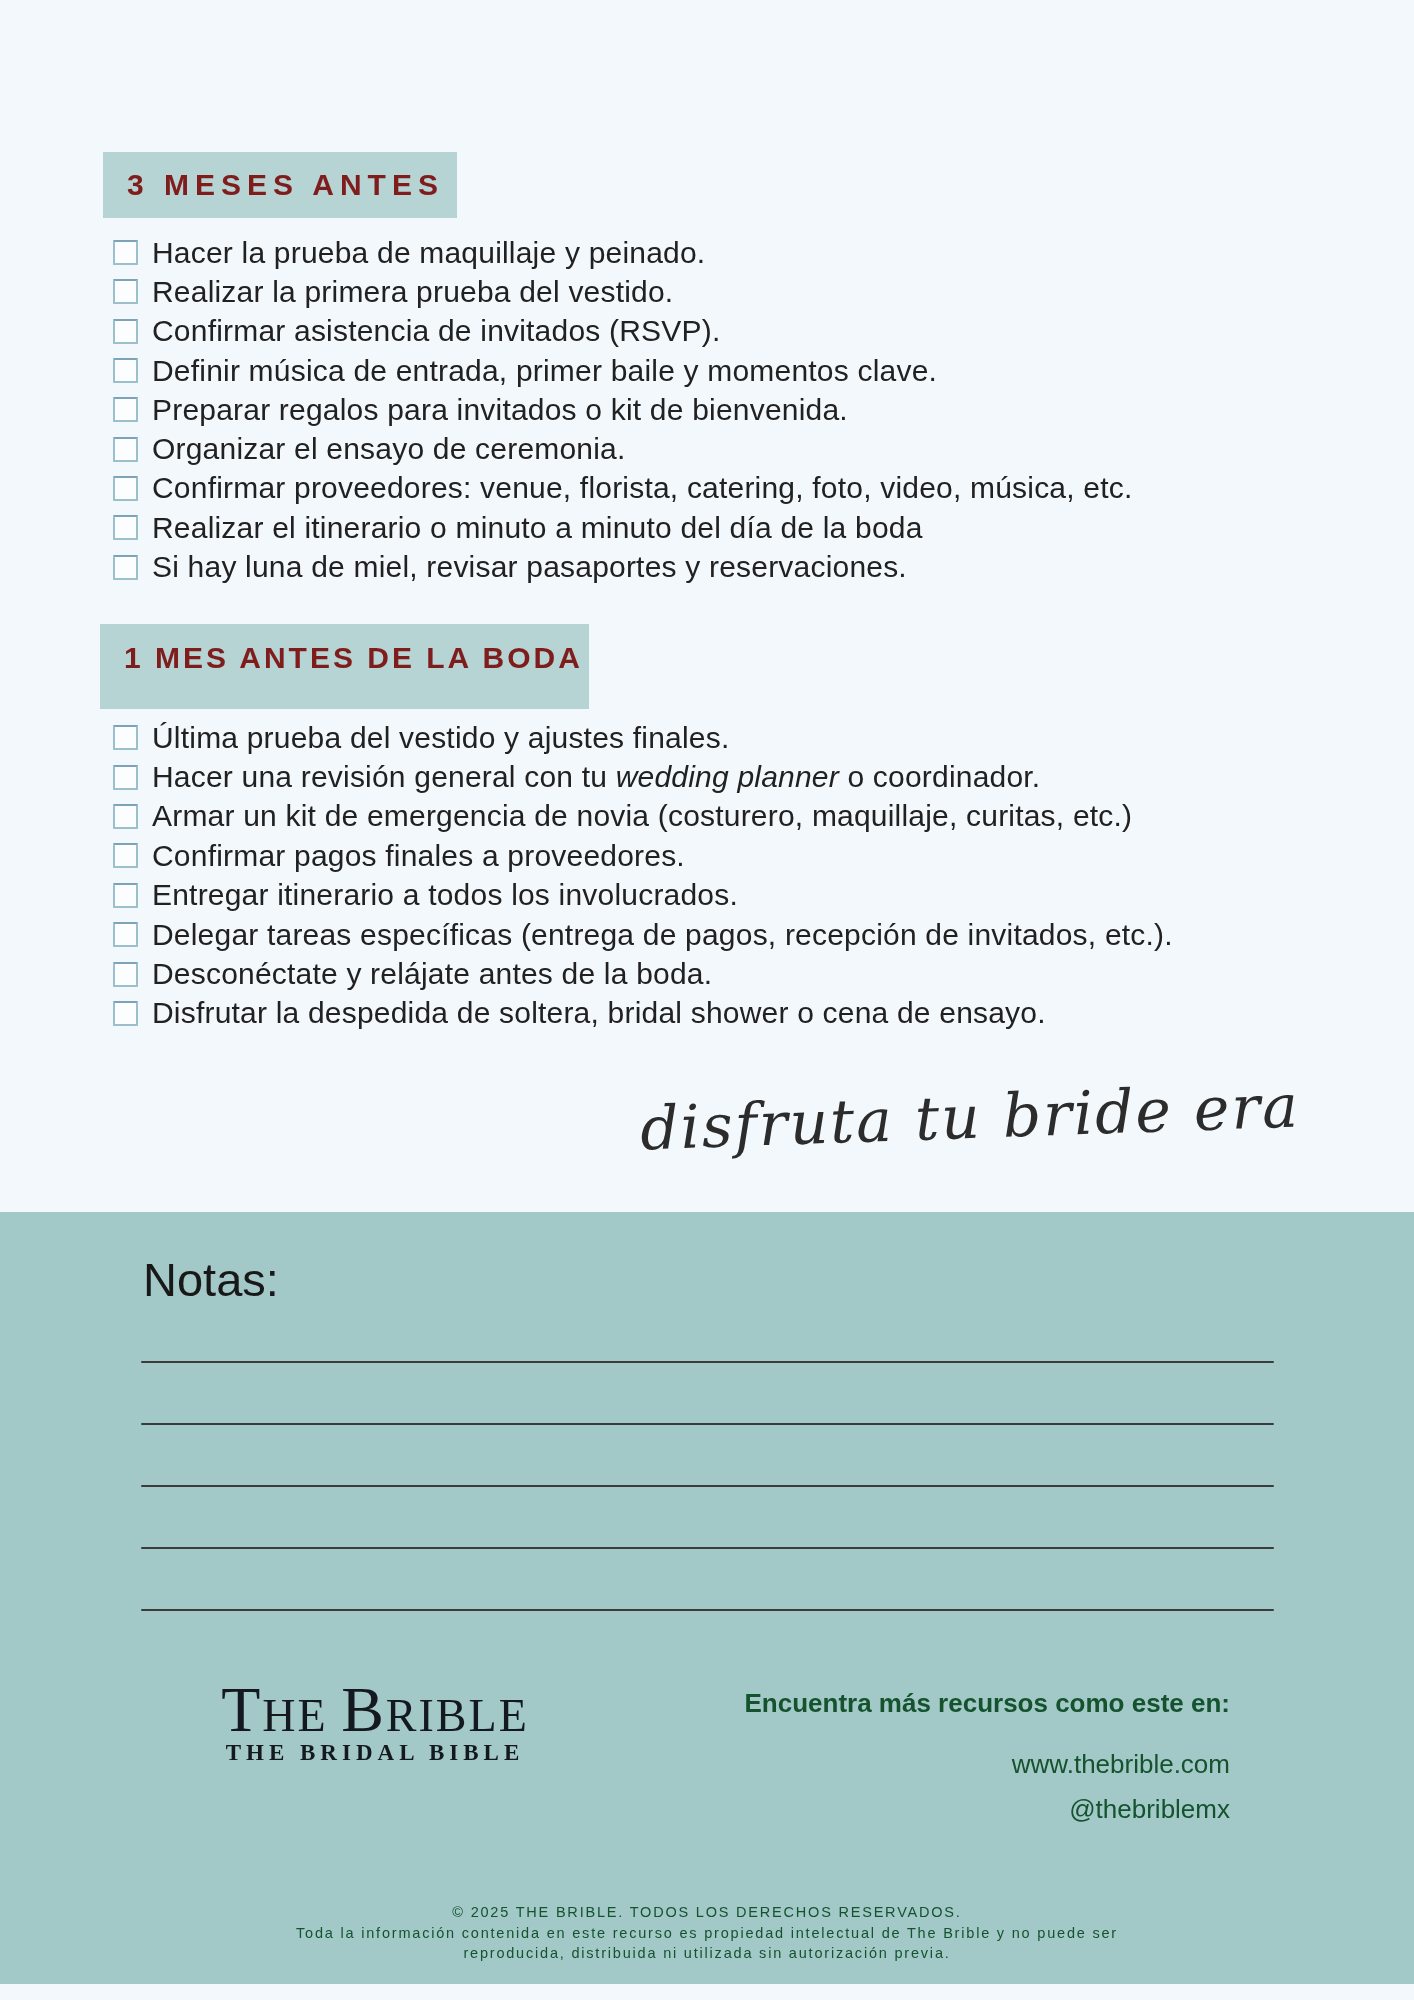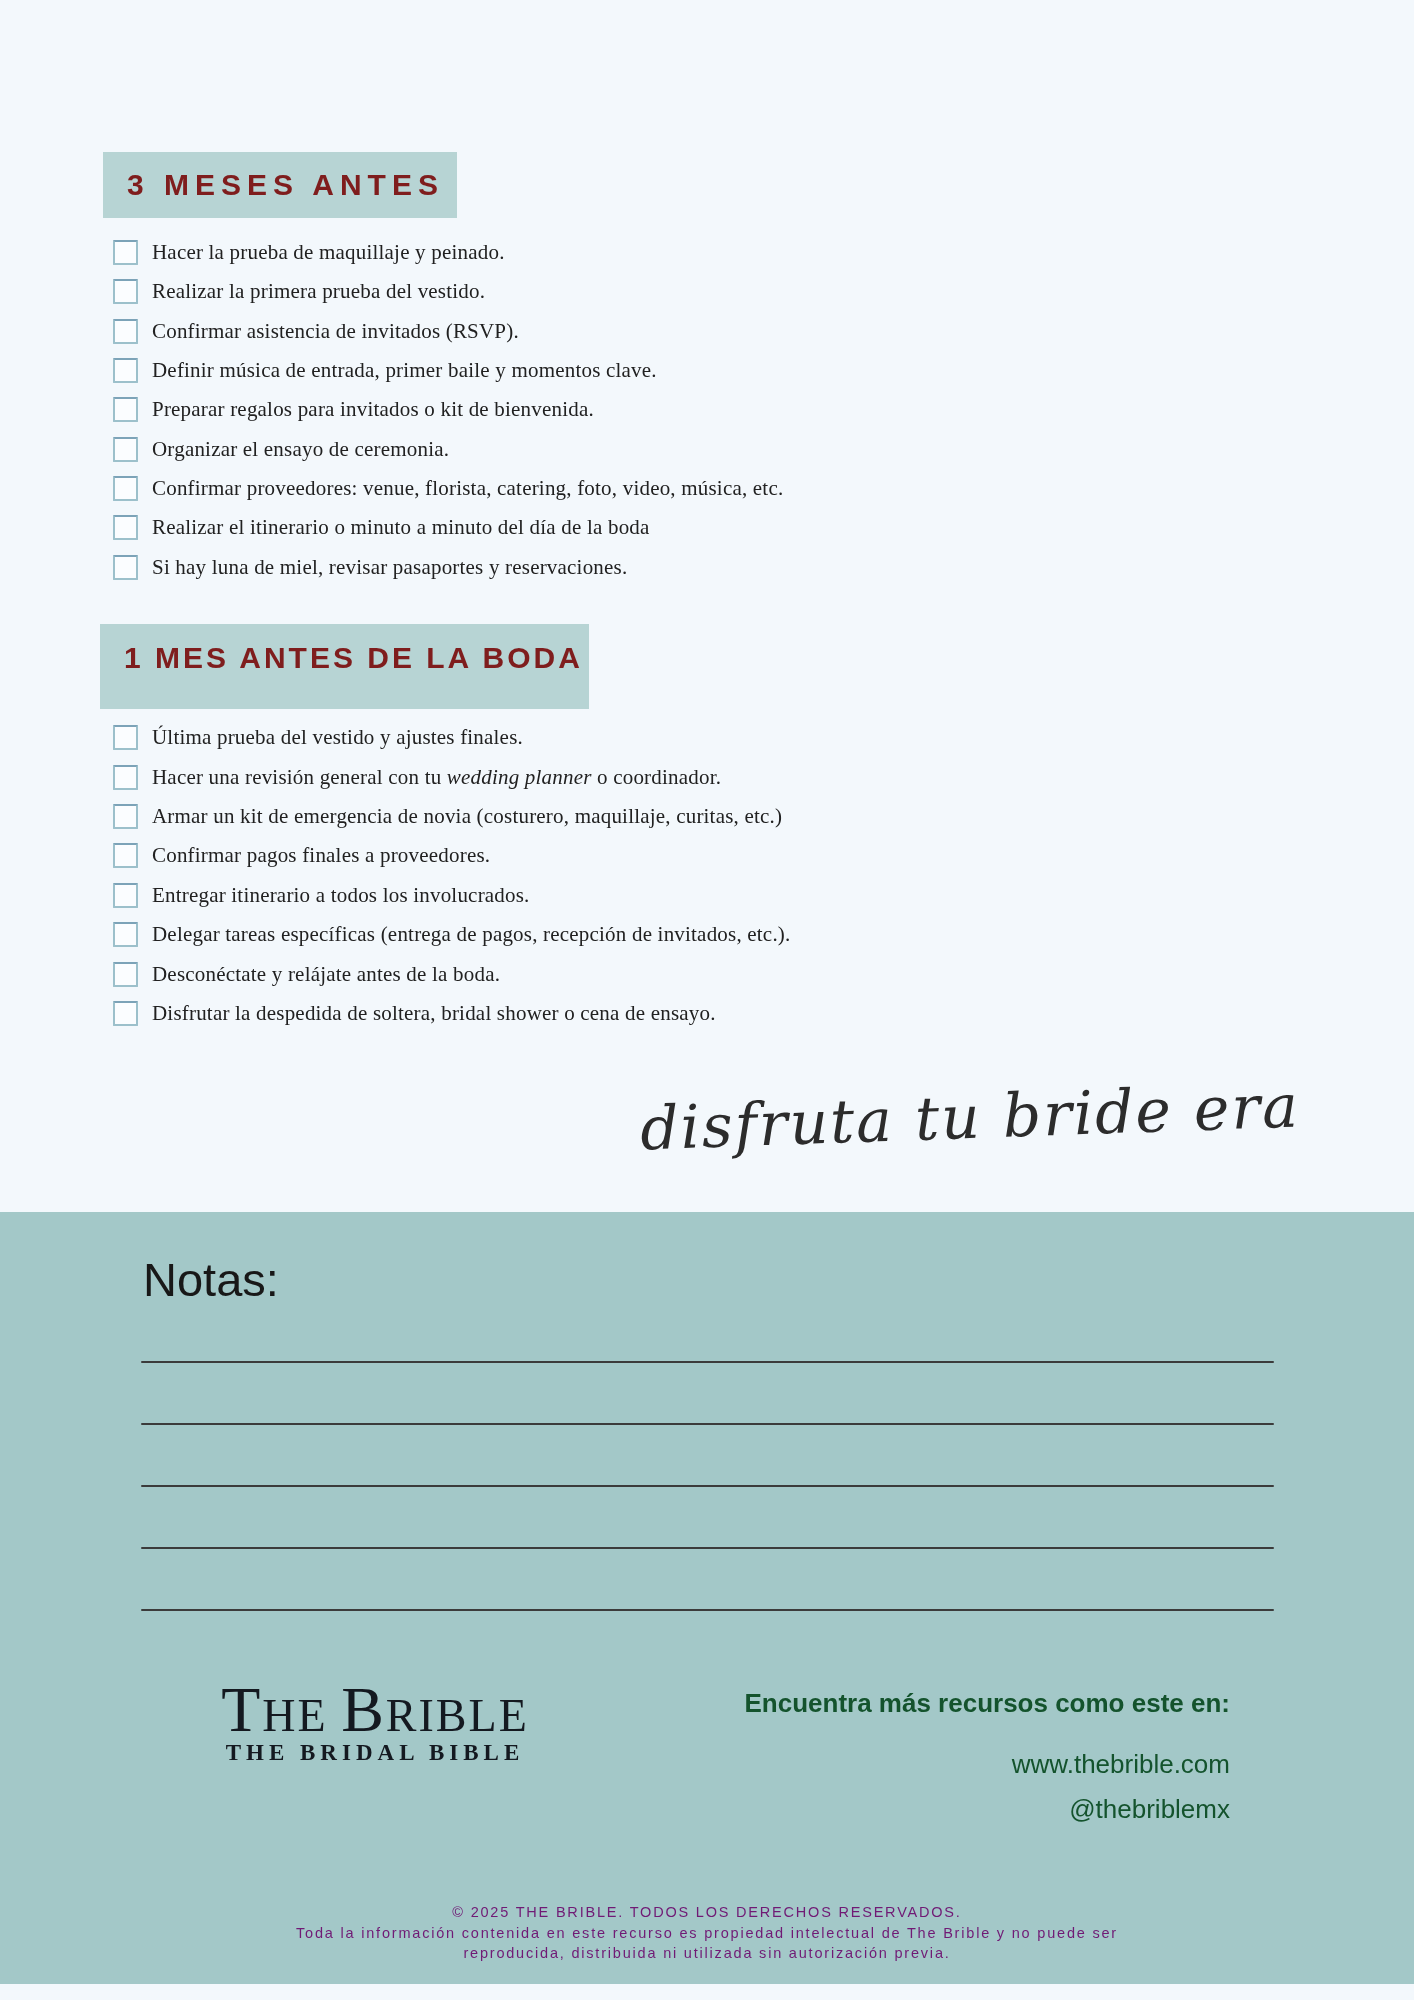--- a/index.html
+++ b/index.html
@@ -24,21 +24,21 @@
   .list1 .row{height:39.3px;}
   .list2 .row{height:39.4px;}
   .row{display:flex;align-items:center;}
   .checkbox{
     width:25px;height:25px;flex:0 0 auto;box-sizing:border-box;margin-right:14px;
     background:var(--checkbox-bg,#fbfdff);
     border:2px solid var(--checkbox-border,#9cc0cb);
     border-top-color:var(--checkbox-border-top,#7ca3b8);
     border-radius:1px;
   }
-  .item-label{font-size:21px;letter-spacing:.2px;white-space:nowrap;font-family:Liberation Serif, serif;}
+  .item-label{font-size:30px;letter-spacing:.2px;white-space:nowrap;}
   .item-label i{font-style:italic;}
   
   .script-note{
     position:absolute;left:620px;top:1082px;width:700px;text-align:center;
     font-family:"DejaVu Serif",serif;font-style:italic;font-size:60px;
     letter-spacing:2px;color:#2c2c2c;transform:rotate(-2deg);z-index:3;
   }
   
   .panel{position:absolute;left:0;top:1212px;width:1414px;height:772px;background:var(--panel-bg,#a3c8c8);text-decoration:underline;}
   .notas{position:absolute;left:143px;top:40px;font-size:47px;color:#181818;}
@@ -51,21 +51,21 @@
   .logo-cap{font-size:64px;line-height:0;}
   .logo-sub{font-size:23px;letter-spacing:5px;font-weight:700;}
   
   .resources{position:absolute;left:690px;top:476px;width:540px;text-align:right;color:#14532d;}
   .res-heading{font-size:26px;font-weight:700;margin:0 0 30px;}
   .res-site{font-size:26px;margin:0 0 14px;}
   .res-social{font-size:26px;margin:0;}
   
   .copyright{
     position:absolute;left:0;top:690px;width:100%;text-align:center;
-    font-size:14.5px;letter-spacing:1.8px;line-height:20.5px;color:#701a75;
+    font-size:14.5px;letter-spacing:1.8px;line-height:20.5px;color:#14532d;
   }
 </style>
 </head>
 <body>
 
 <div class="page">
 
   <div class="band band1">3 MESES ANTES</div>
   <ul class="list list1">
       <li class="row">

